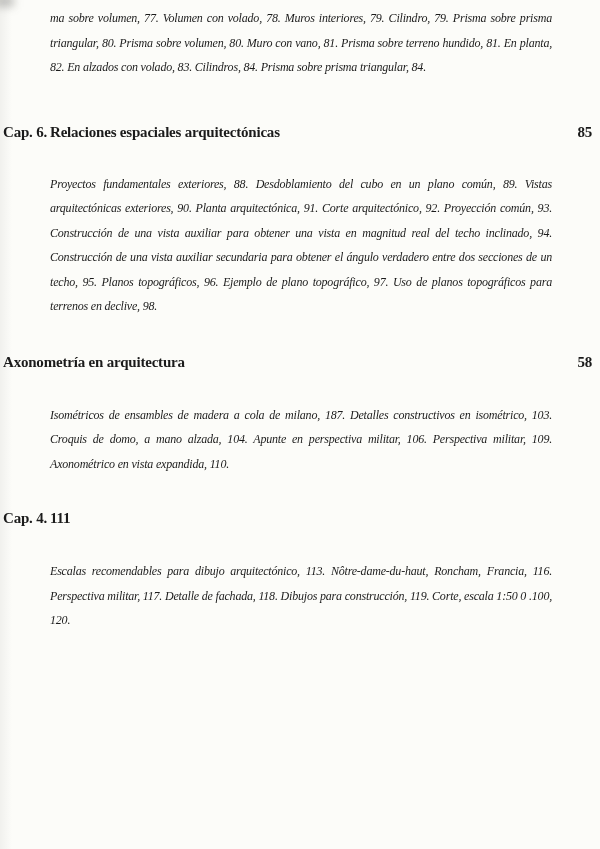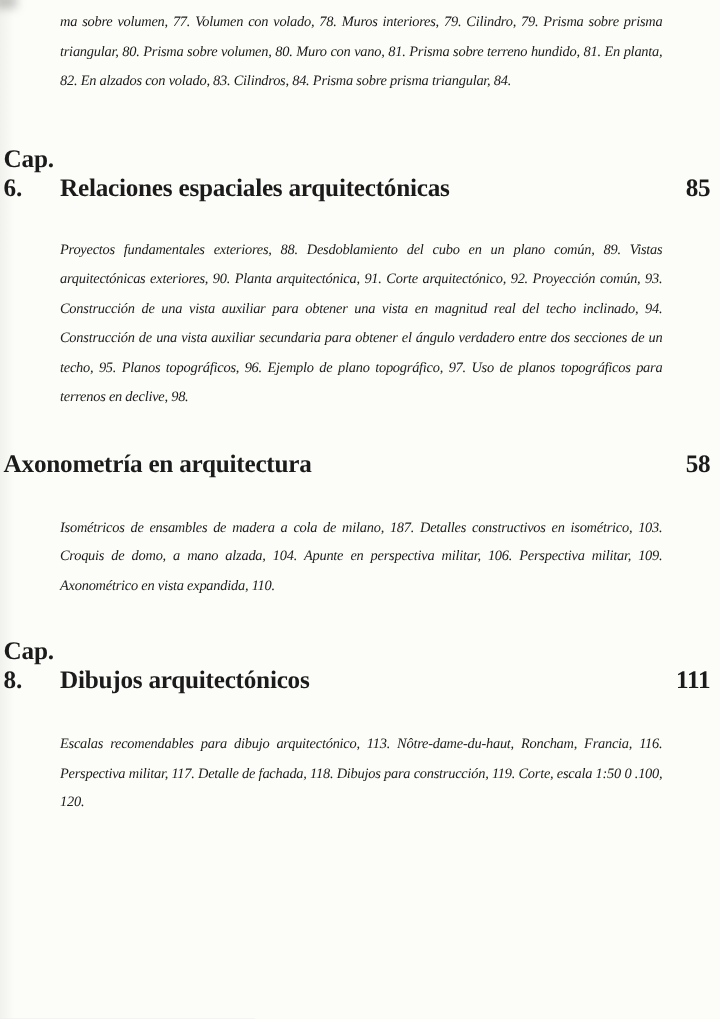--- a/index.html
+++ b/index.html
@@ -50,25 +50,25 @@
     font-style: italic;
     font-size: 12px;
     line-height: 24.5px;
     letter-spacing: -0.2px;
     text-align: justify;
   }
   .cont-para { margin-top: 6px; }
   
   .entry-head {
     display: flex;
-    align-items: flex-end;
+    align-items: flex-start;
     margin-left: 3px;
     width: 589px;
     font-weight: bold;
-    font-size: 21px;
+    font-size: 15px;
     line-height: 24px;
     letter-spacing: -0.2px;
   }
   .chap-label { width: 47px; flex: none; }
   .chap-title { flex: 1 1 auto; }
   .chap-page  { flex: none; text-align: right; }
   .head-6  { margin-top: 40px; }
   .topics-6 { margin-top: 28px; }
   .head-7  { margin-top: 31px; }
   .topics-7 { margin-top: 29px; }
@@ -100,22 +100,21 @@
     <div>
       <div class="entry-head head-7">
         <span class="chap-title">Axonometría en arquitectura</span>
         <span class="chap-page">58</span>
       </div>
       <p class="topics topics-7">Isométricos de ensambles de madera a cola de milano, 187. Detalles constructivos en isométrico, 103. Croquis de domo, a mano alzada, 104. Apunte en perspectiva militar, 106. Perspectiva militar, 109. Axonométrico en vista expandida, 110.</p>
     </div>
 
     <div>
       <div class="entry-head head-8">
-        <span class="chap-label">Cap. 8.</span>
-        <span class="chap-title">Dibujos arquitectónicos</span>
+        <span class="chap-label">Cap. 4.</span>
         <span class="chap-page">111</span>
       </div>
       <p class="topics topics-8">Escalas recomendables para dibujo arquitectónico, 113. Nôtre-dame-du-haut, Roncham, Francia, 116. Perspectiva militar, 117. Detalle de fachada, 118. Dibujos para construcción, 119. Corte, escala 1:50 0 .100, 120.</p>
     </div>
 
 
   </div>
 </div>
 
 </body></html>

